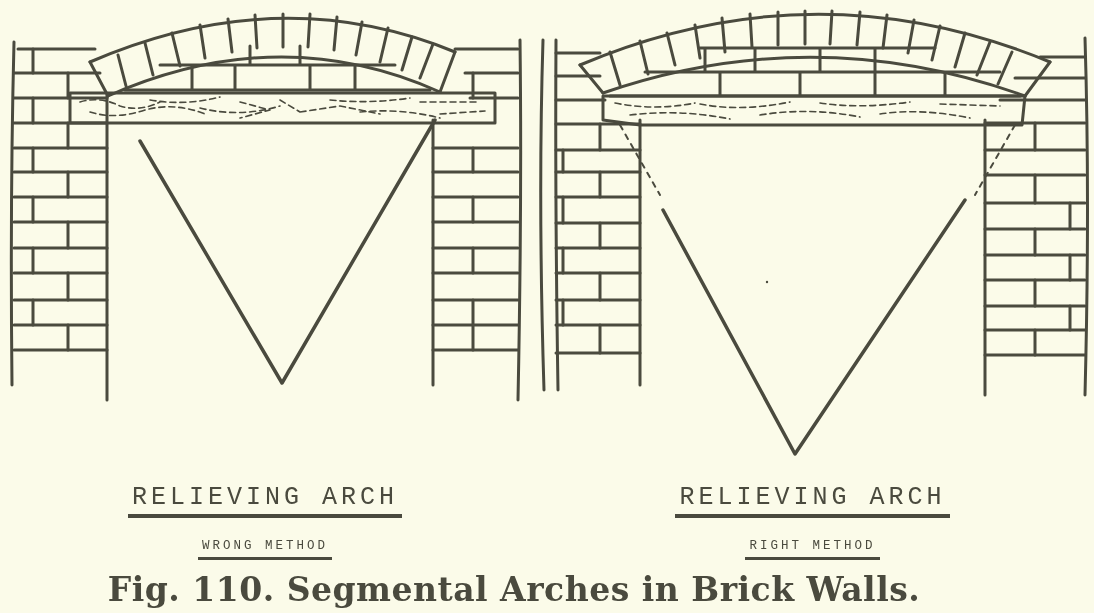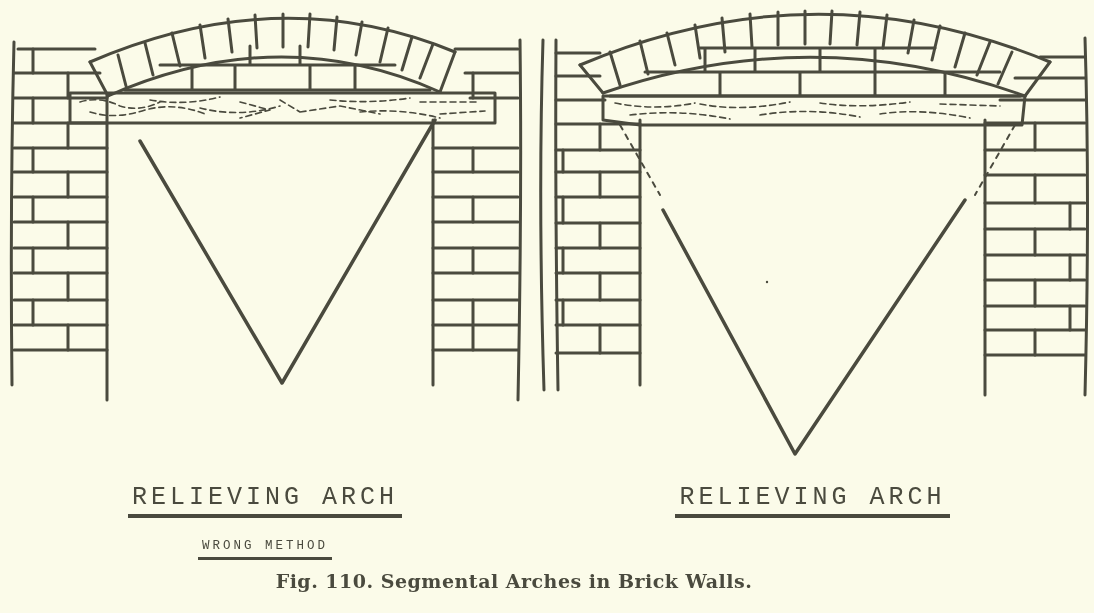--- a/index.html
+++ b/index.html
@@ -13,21 +13,21 @@
   .ink { stroke:#4a4a3e; fill:none; stroke-linecap:round; stroke-linejoin:round; }
   .label {
     position:absolute; text-align:center; color:#4a4a3e;
     font-family:Liberation Mono, monospace; letter-spacing:3px;
   }
   .label .main { font-size:25px; letter-spacing:4px; line-height:28px; }
   .label .sub { font-size:12.5px; letter-spacing:3px; line-height:16px; display:inline-block; padding:0 4px 3px 4px; border-bottom:3px solid #4a4a3e;margin-top:20px; }
   .label .mainwrap { display:inline-block; padding:0 4px 2px 4px; border-bottom:4px solid #4a4a3e; }
   .caption {
     position:absolute; left:0; width:1028px; top:570px; text-align:center;
-    font-family:"DejaVu Serif", serif; font-weight:bold; font-size:19px; color:#4a4a3e;
+    font-family:"DejaVu Serif", serif; font-weight:bold; font-size:33px; color:#4a4a3e;
     letter-spacing:0.5px;
   }
 </style>
 </head>
 <body>
 
 <svg class="fig" width="1094" height="613" viewBox="0 0 1094 613">
 
   <g class="ink">
 
@@ -97,15 +97,16 @@
   </g>
 </svg>
 
 <div class="label" style="left:95px; top:484px; width:340px;">
   <div class="mainwrap"><span class="main">RELIEVING ARCH</span></div><br>
   <span class="sub">WRONG METHOD</span>
 </div>
 
 <div class="label" style="left:640px; top:484px; width:345px;">
   <div class="mainwrap"><span class="main">RELIEVING ARCH</span></div><br>
+  <span class="sub">RIGHT METHOD</span>
 </div>
 
 <div class="caption">Fig. 110.  Segmental Arches in Brick Walls.</div>
 
 </body></html>

